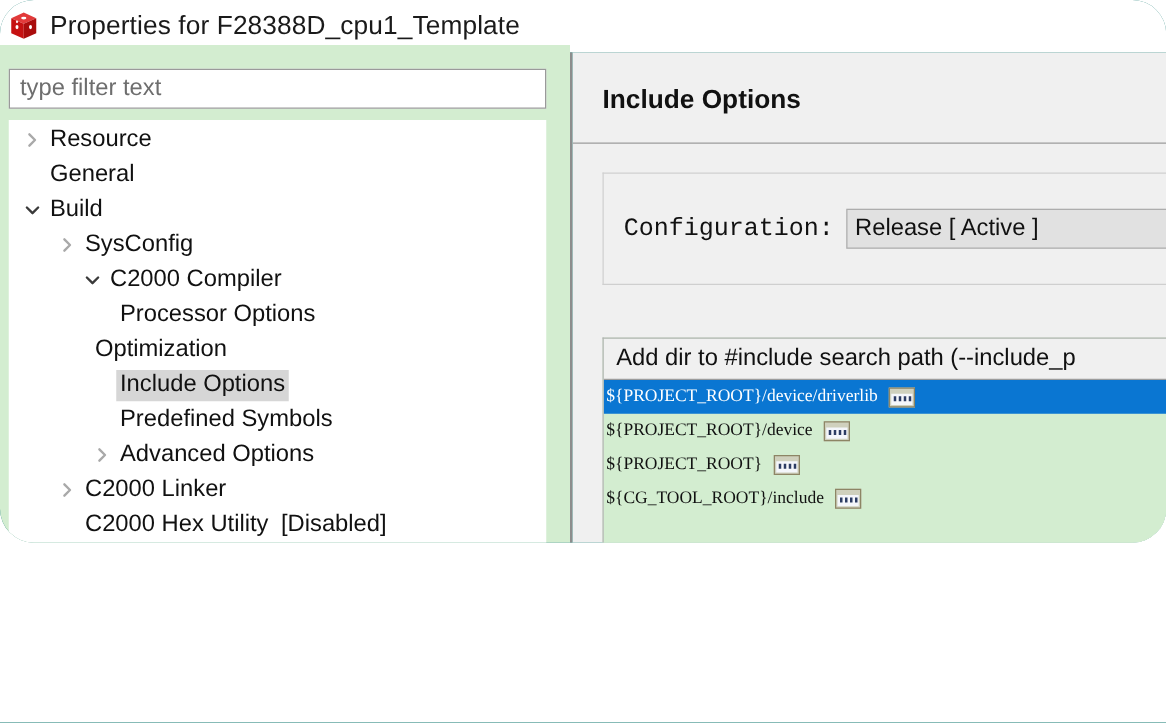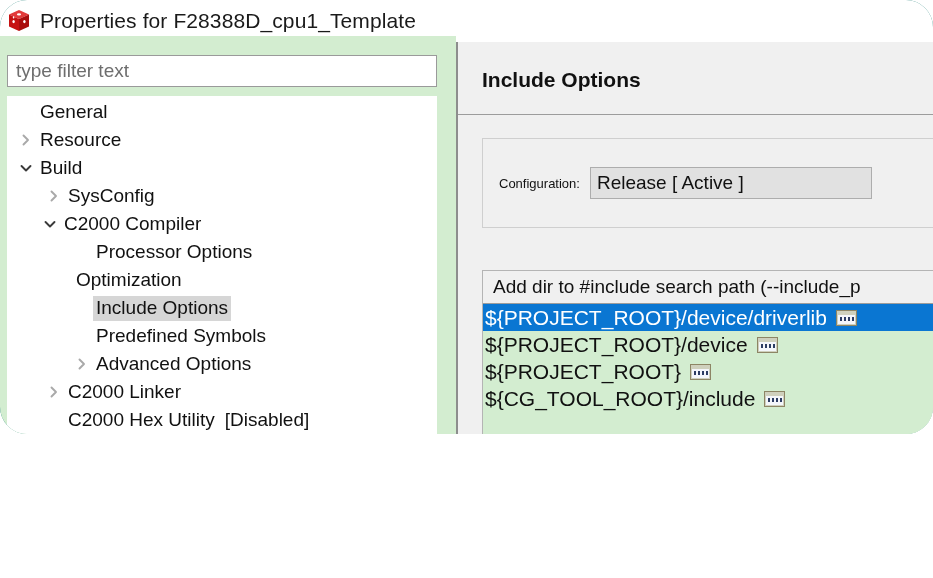--- a/index.html
+++ b/index.html
@@ -168,24 +168,24 @@
     background: #f0f0f0;
     box-sizing: border-box;
   }
   .config-row {
     position: absolute;
     left: 16px; top: 28px;
     display: flex;
     align-items: center;
   }
   .config-label {
-    font-size: 13px;
-    color: #111111;
-    white-space: nowrap;
-    font-family: Liberation Sans, sans-serif;
+    font-size: 20px;
+    color: #111111;
+    white-space: nowrap;
+    font-family: Liberation Mono, monospace;
   }
   .config-combo {
     margin-left: 10px;
     height: 32px;
     min-width: 282px;
     background: #e1e1e1;
     border: 1px solid #adadad;
     box-sizing: border-box;
     display: flex;
     align-items: center;
@@ -234,23 +234,23 @@
   }
   .list-row {
     height: 27px;
     display: flex;
     align-items: center;
     padding-left: 2px;
     white-space: nowrap;
     box-sizing: border-box;
   }
   .list-row .txt {
-    font-size: 21px;
-    color: #111111;
-    font-family: Liberation Sans, sans-serif;
+    font-size: 14px;
+    color: #111111;
+    font-family: Liberation Serif, serif;
     white-space: nowrap;
   }
   .list-row.selected {
     background: #0a76d2;
   }
   .list-row.selected .txt { color: #ffffff; }
   .var-btn {
     display: inline-block;
     width: 21px;
     height: 16px;
@@ -307,52 +307,52 @@
     </span>
     <span class="title-text">Properties for F28388D_cpu1_Template</span>
   </div>
 
   <div class="left-pane">
     <div class="filter-box">
       <span class="placeholder">type filter text</span>
     </div>
     <div class="tree" id="tree">
         <div class="tree-row" style="padding-left: 8px;">
+          <span class="twisty">
+            <svg width="10" height="14" viewBox="0 0 10 14">
+              <path d="M2.5 2.5 L7 7 L2.5 11.5" fill="none" stroke="#a9a9a9" stroke-width="1.9" stroke-linecap="round" stroke-linejoin="round"></path>
+            </svg>
+          </span>
+          <span class="tree-label">Resource</span>
+        </div>
+        <div class="tree-row" style="padding-left: 8px;">
           <span class="twisty empty">
             <svg width="10" height="14" viewBox="0 0 10 14">
               <path d="M2.5 2.5 L7 7 L2.5 11.5" fill="none" stroke="#a9a9a9" stroke-width="1.9" stroke-linecap="round" stroke-linejoin="round"></path>
             </svg>
           </span>
           <span class="tree-label">General</span>
-        </div>
-        <div class="tree-row" style="padding-left: 8px;">
-          <span class="twisty">
-            <svg width="10" height="14" viewBox="0 0 10 14">
-              <path d="M2.5 2.5 L7 7 L2.5 11.5" fill="none" stroke="#a9a9a9" stroke-width="1.9" stroke-linecap="round" stroke-linejoin="round"></path>
-            </svg>
-          </span>
-          <span class="tree-label">Resource</span>
         </div>
         <div class="tree-row" style="padding-left: 8px;">
           <span class="twisty">
             <svg width="14" height="10" viewBox="0 0 14 10">
               <path d="M2.5 3 L7 7.5 L11.5 3" fill="none" stroke="#3a3a3a" stroke-width="1.9" stroke-linecap="round" stroke-linejoin="round"></path>
             </svg>
           </span>
           <span class="tree-label">Build</span>
         </div>
         <div class="tree-row" style="padding-left: 36px;">
           <span class="twisty">
             <svg width="10" height="14" viewBox="0 0 10 14">
               <path d="M2.5 2.5 L7 7 L2.5 11.5" fill="none" stroke="#a9a9a9" stroke-width="1.9" stroke-linecap="round" stroke-linejoin="round"></path>
             </svg>
           </span>
           <span class="tree-label">SysConfig</span>
         </div>
-        <div class="tree-row" style="padding-left: 32px;">
+        <div class="tree-row" style="padding-left: 56px;">
           <span class="twisty">
             <svg width="14" height="10" viewBox="0 0 14 10">
               <path d="M2.5 3 L7 7.5 L11.5 3" fill="none" stroke="#3a3a3a" stroke-width="1.9" stroke-linecap="round" stroke-linejoin="round"></path>
             </svg>
           </span>
           <span class="tree-label">C2000 Compiler</span>
         </div>
         <div class="tree-row" style="padding-left: 64px;">
           <span class="twisty empty">
             <svg width="10" height="14" viewBox="0 0 10 14">

